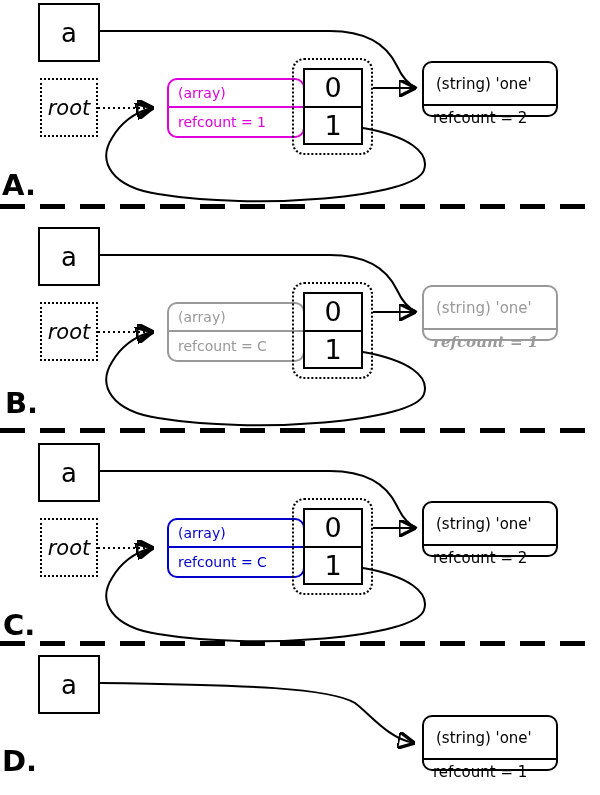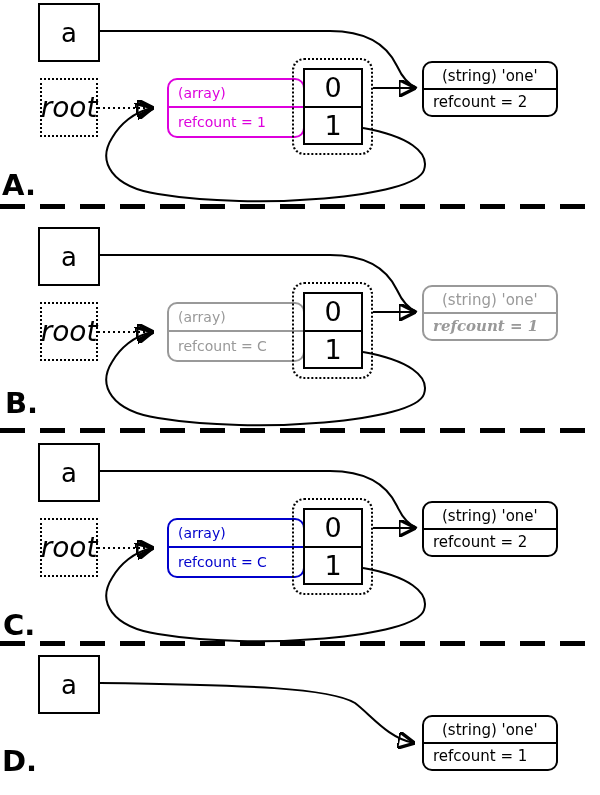--- a/index.html
+++ b/index.html
@@ -4,36 +4,36 @@
 <style>
   html,body{margin:0;padding:0;background:#fff;}
   .canvas{
     position:relative;width:600px;height:795px;background:#fff;overflow:hidden;
     font-family:"DejaVu Sans","Liberation Sans",sans-serif;color:#000;
   }
   .arrows{position:absolute;left:0;top:0;}
   .arrows path{fill:none;stroke:#000;stroke-width:2;}
   .box{position:absolute;box-sizing:border-box;display:flex;align-items:center;justify-content:center;}
   .varbox{width:62px;height:59px;border:2px solid #000;font-size:26px;}
-  .rootbox{width:58px;height:59px;border:2px dotted #000;font-size:28px;font-style:italic;}
+  .rootbox{width:58px;height:59px;border:2px dotted #000;font-size:21px;font-style:italic;}
   .arraybox{position:absolute;box-sizing:border-box;width:138px;height:60px;border:2px solid #000;border-radius:10px;background:#fff;font-size:14px;}
   .arraybox .row1{height:28px;border-bottom:2px solid #eab308;display:flex;align-items:center;padding-left:9px;box-sizing:border-box;}
   .arraybox .row2{height:28px;display:flex;align-items:center;padding-left:9px;box-sizing:border-box;}
   .arraybox.magenta{border-color:var(--magenta);color:var(--magenta);}
   .arraybox.magenta .row1{border-color:var(--magenta);}
   .arraybox.blue{border-color:var(--blue);color:var(--blue);}
   .arraybox.blue .row1{border-color:var(--blue);}
   .arraybox.grayed{border-color:var(--gray);color:var(--gray);}
   .arraybox.grayed .row1{border-color:var(--gray);}
   .cellwrap{position:absolute;box-sizing:border-box;width:81px;height:97px;border:2px dotted #000;border-radius:12px;}
   .cellbox{position:absolute;box-sizing:border-box;width:60px;height:77px;border:2px solid #000;display:flex;flex-direction:column;background:#fff;}
   .cell{flex:1;display:flex;align-items:center;justify-content:center;font-size:27px;}
   .cell.first{border-bottom:2px solid #000;}
   .stringbox{position:absolute;box-sizing:border-box;width:136px;height:56px;border:2px solid #000;border-radius:10px;background:#fff;font-size:15px;}
-  .stringbox .row1{height:27px;border-bottom:2px solid #000;display:flex;align-items:center;padding-left:18px;box-sizing:border-box;}
+  .stringbox .row1{height:43px;border-bottom:2px solid #000;display:flex;align-items:center;padding-left:12px;box-sizing:border-box;}
   .stringbox .row2{height:23px;display:flex;align-items:center;padding-left:9px;box-sizing:border-box;}
   .stringbox.grayed{border-color:var(--gray);color:var(--gray);}
   .stringbox.grayed .row1{border-color:var(--gray);}
   .stringbox.grayed .row2{font-style:italic;font-weight:bold;font-family:"DejaVu Serif","Liberation Serif",serif;}
   .plabel{position:absolute;font-size:29px;font-weight:600;}
   .sep{position:absolute;left:0;width:600px;height:5px;
        background:repeating-linear-gradient(to right,#000 0,#000 25px,transparent 25px,transparent 40px);}
 </style>
 </head>
 <body>

